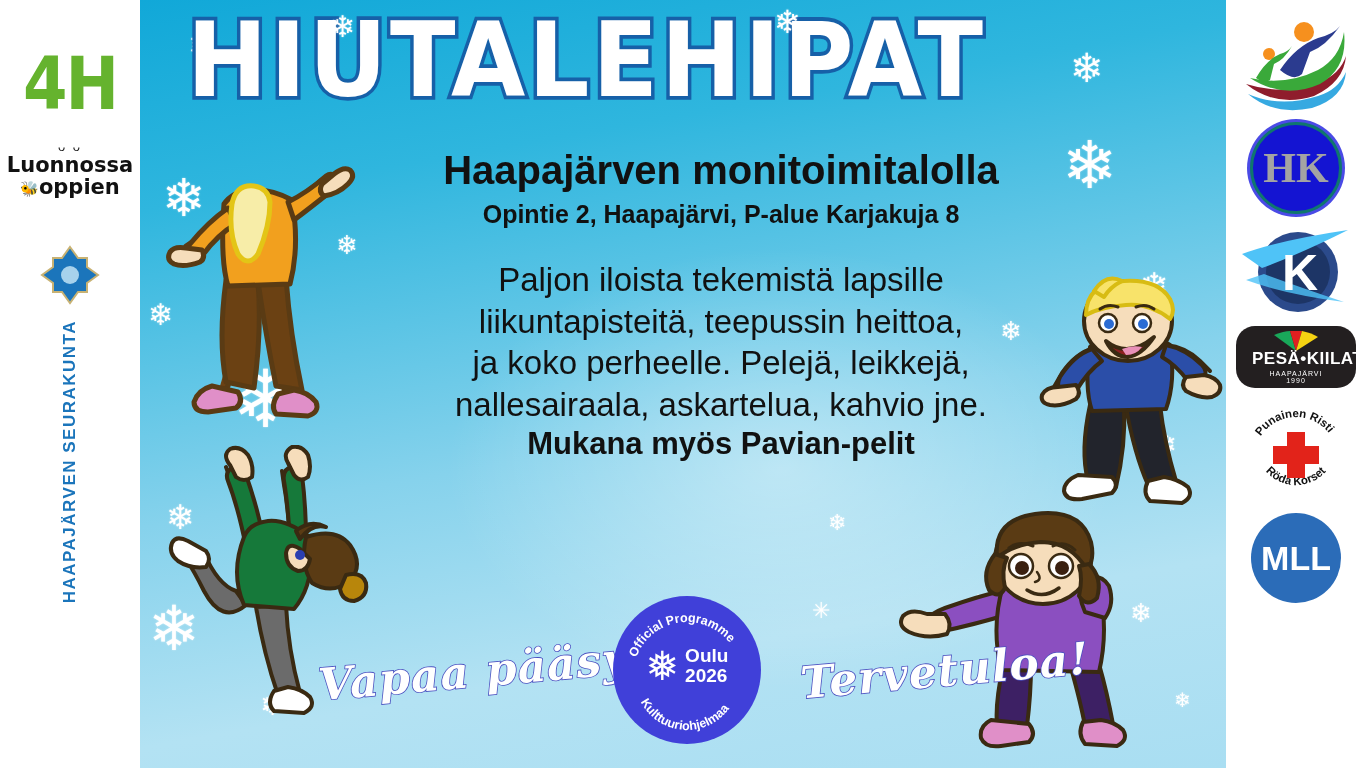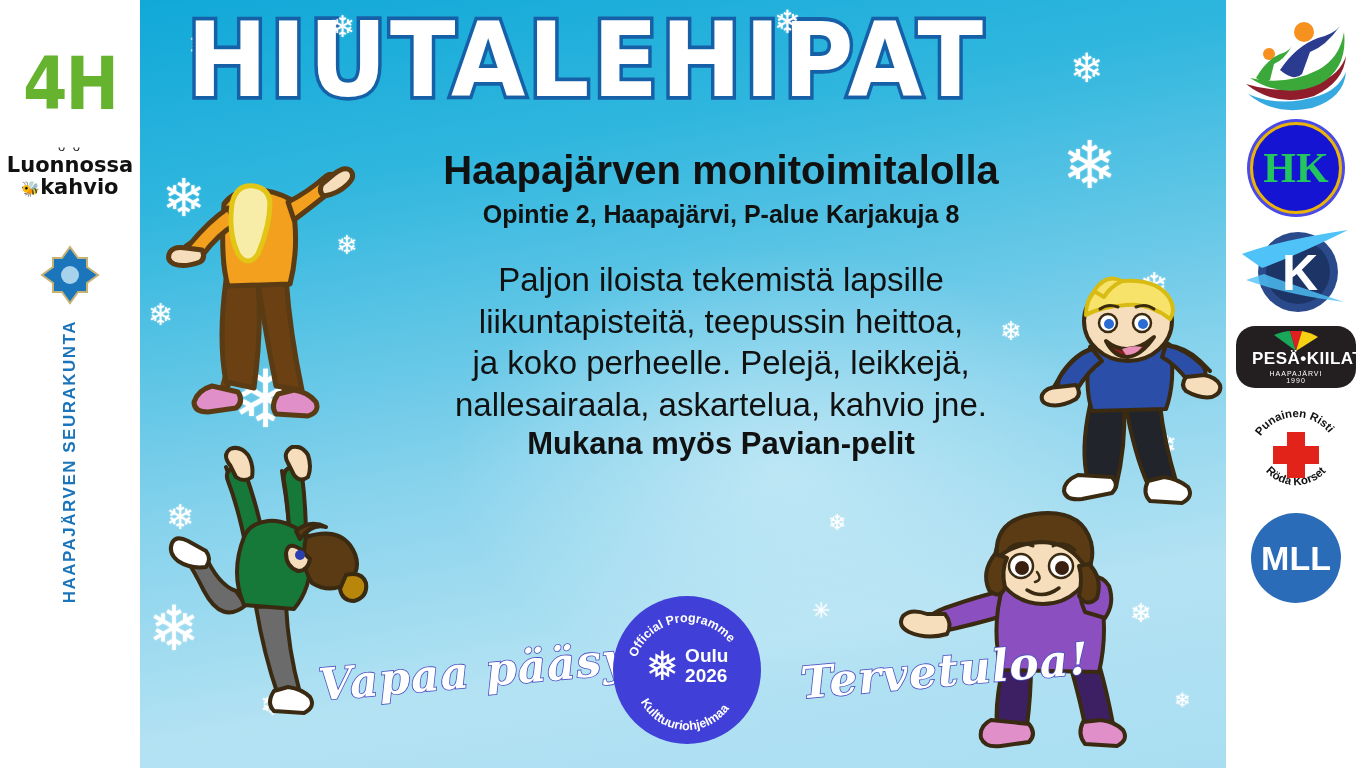--- a/index.html
+++ b/index.html
@@ -43,23 +43,23 @@
   .cross-wrap { margin-top:6px; display:flex; flex-direction:column; align-items:center; }
   .vert-text { writing-mode:vertical-rl; transform:rotate(180deg); color:#1b75bb;
                font-size:17px; font-weight:bold; letter-spacing:1.5px; margin-top:14px;
                font-family:"Liberation Sans", sans-serif; }
 
   
   .r-item { width:118px; display:flex; align-items:center; justify-content:center;
             margin-bottom:10px; }
 
   .hk-circle { width:92px; height:92px; border-radius:50%; background:#1414d2;
-               border:3px solid #eab308; box-shadow:0 0 0 3px #4a4ae6;
+               border:3px solid #0f766e; box-shadow:0 0 0 3px #4a4ae6;
                display:flex; align-items:center; justify-content:center;
-               color:#22c55e; font-size:42px; font-weight:bold; font-family:"Liberation Serif", serif; }
+               color:#a3a3a3; font-size:42px; font-weight:bold; font-family:"Liberation Serif", serif; }
 
   .pesa { width:120px; background:#231f20; border-radius:19px; padding:5px 16px 4px;
           text-align:center; position:relative; }
   .pesa .pk { color:#fff; font-size:17px; font-weight:bold; letter-spacing:0.5px;
               font-family:"Liberation Sans", sans-serif; }
   .pesa .sub1 { color:#fff; font-size:7px; letter-spacing:1px; margin-top:1px; }
   .pesa .sub2 { color:#fff; font-size:7px; letter-spacing:1px; }
 
   .mll { width:90px; height:90px; border-radius:50%; background:#2b6cb8;
          display:flex; align-items:center; justify-content:center; color:#fff;
@@ -140,21 +140,21 @@
         <span>JÄRVI</span>
       </div>
     </div>
 
     <div class="fourh">4H</div>
 
     <div class="luonnossa">
       <div class="birds">ᴗ ᴗ</div>
       <div class="l1">Luonnossa</div>
       <div class="l2">
-        <span class="bee">🐝</span><span>kahvio</span>
+        <span class="bee">🐝</span><span>oppien</span>
       </div>
     </div>
 
     <div class="cross-wrap">
       <svg width="62" height="62" viewBox="0 0 62 62">
         <path d="M31 3 L39 14 L48 14 L48 23 L59 31 L48 39 L48 48 L39 48 L31 59 L23 48 L14 48 L14 39 L3 31 L14 23 L14 14 L23 14 Z" fill="#1b75bb" stroke="#c8b273" stroke-width="2"></path>
         <circle cx="31" cy="31" r="9" fill="#bfe3f5" opacity=".85"></circle>
       </svg>
       <div class="vert-text">HAAPAJÄRVEN SEURAKUNTA</div>
     </div>

